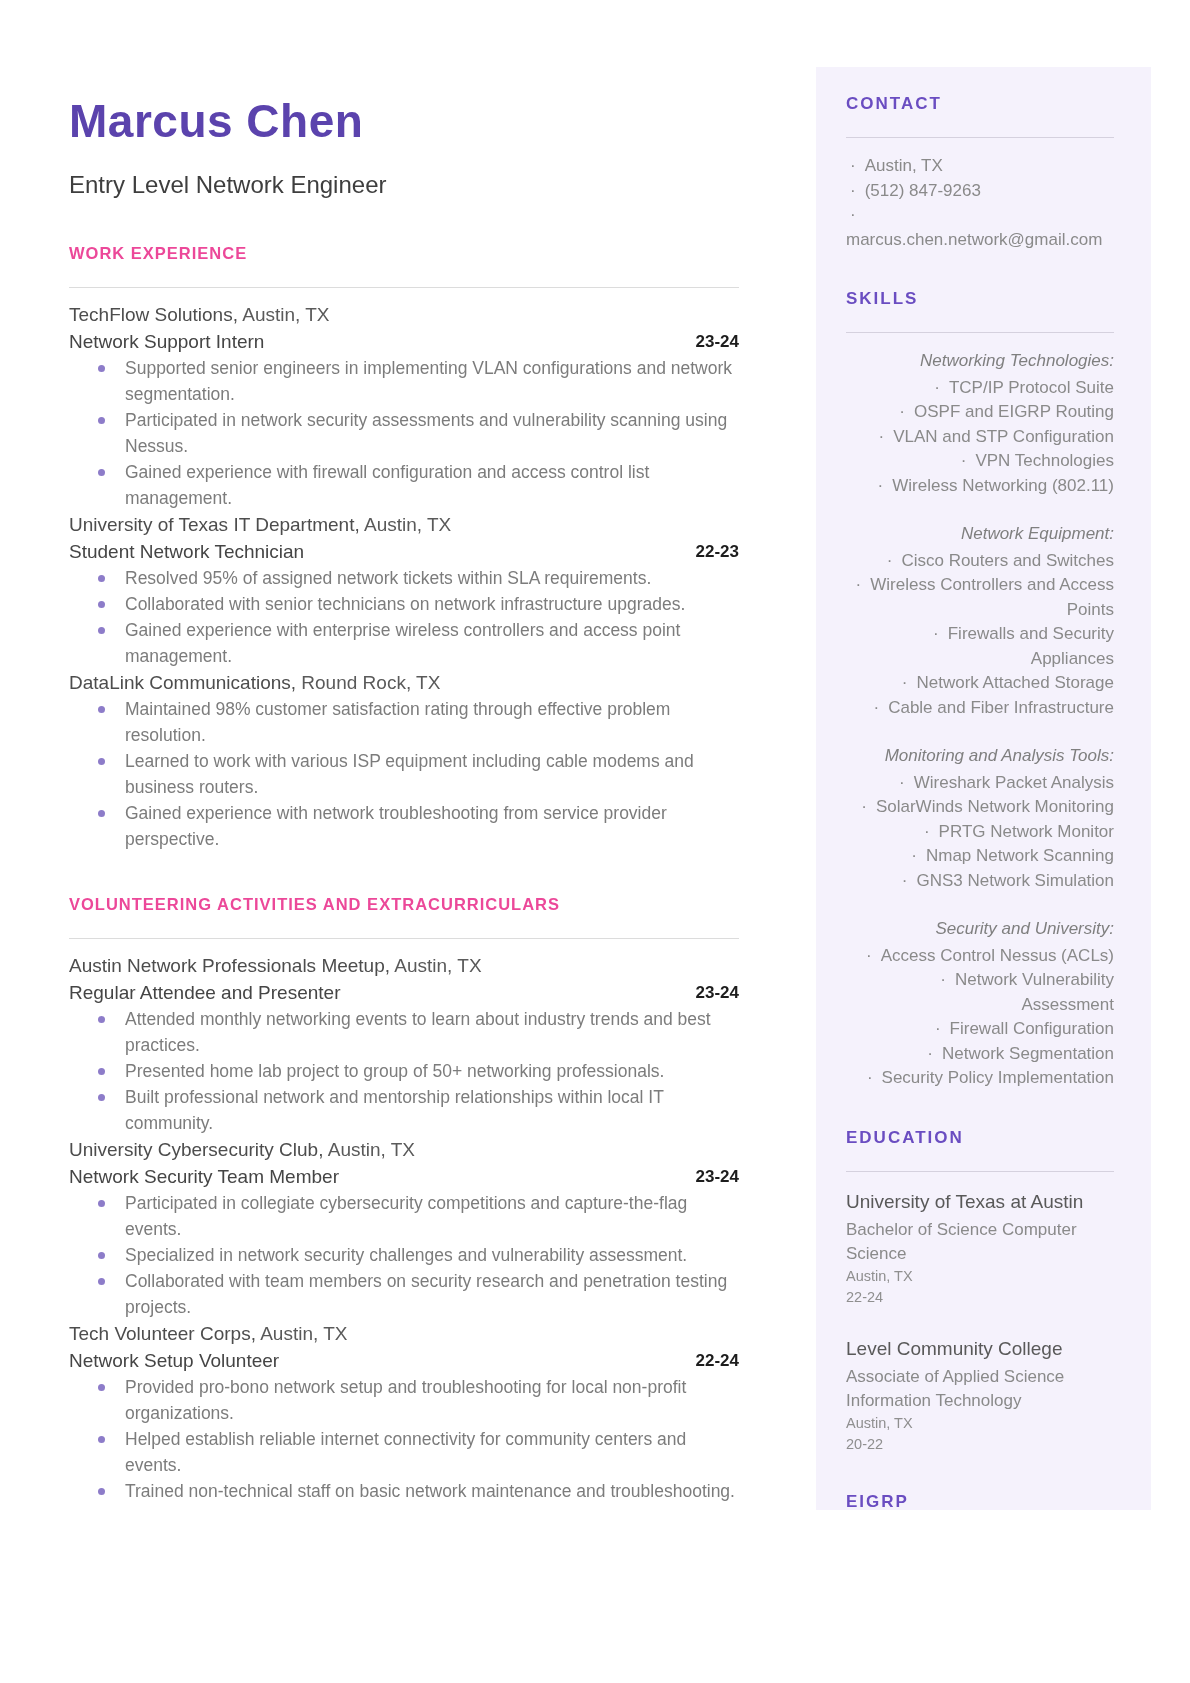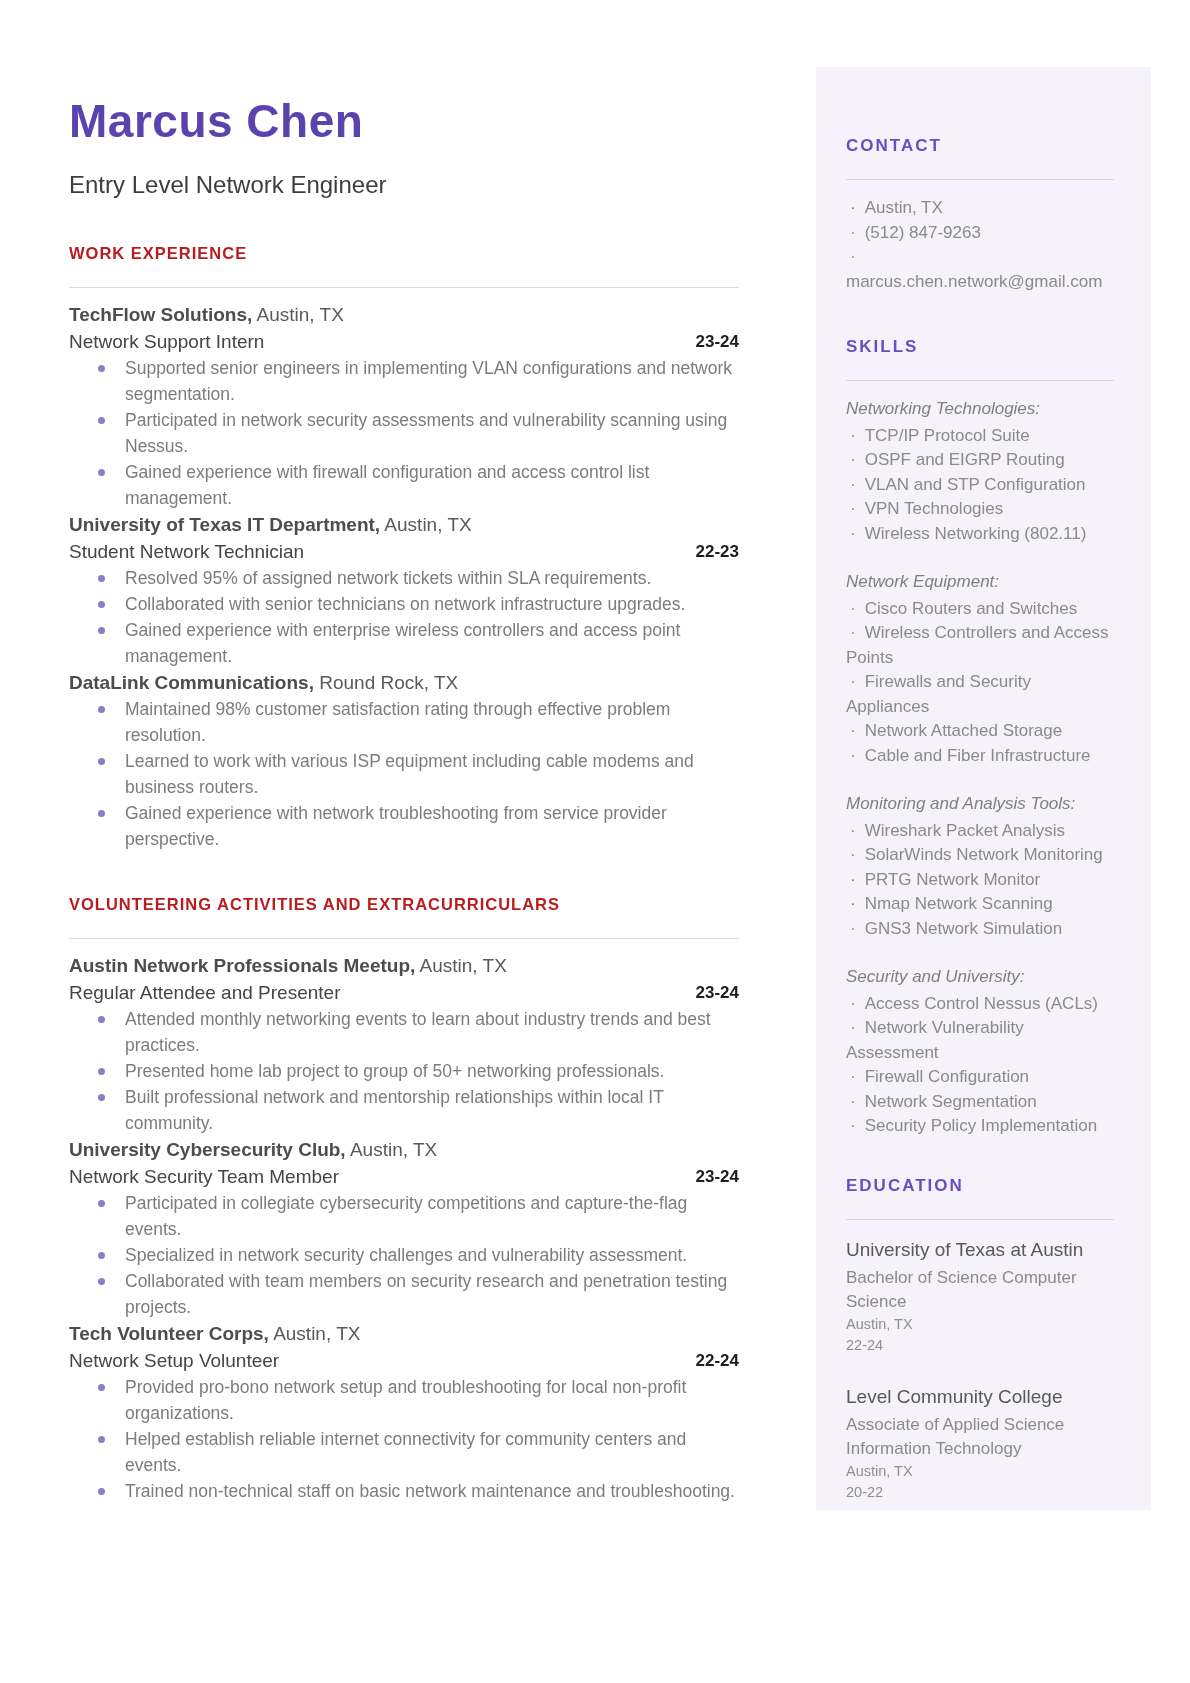--- a/index.html
+++ b/index.html
@@ -8,40 +8,40 @@
   #page { position:relative; width:1190px; height:1510px; background:#ffffff; overflow:hidden; }
 
   
   #sidebar-bg { position:absolute; left:816px; top:67px; width:335px; height:1515px; background:#f5f2fc; }
 
   
   #main { position:absolute; left:69px; top:95px; width:670px; }
   .name { font-size:46px; font-weight:700; color:#5b43ad; letter-spacing:0.5px; line-height:52px; }
   .subtitle { margin-top:22px; font-size:24px; color:#3e3e3e; line-height:32px; }
   .section { margin-top:42px; }
-  .section-title { font-size:16.5px; font-weight:700; color:#b91c1c; letter-spacing:1px; line-height:20px; }
+  .section-title { font-size:16.5px; font-weight:700; color:#ec4899; letter-spacing:1px; line-height:20px; }
   .rule { border:none; border-top:1px solid #dcdcdc; margin:24px 0 13px 0; }
   .entry-head { font-size:19px; line-height:27px; color:#5a5a5a; }
-  .company { font-weight:700; color:#4d4d4d; }
+  .company { font-weight:400; color:#4d4d4d; }
   .entry-sub { display:flex; justify-content:space-between; align-items:flex-start; font-size:19px; line-height:27px; }
   .role { color:#454545; }
   .dates { font-size:17px; font-weight:600; color:#1d1d1d; }
   ul.bullets { list-style:none; }
   .bullets li { position:relative; padding-left:56px; font-size:17.5px; line-height:26px; color:#7c7c7c; }
   .bullets li::before { content:""; position:absolute; left:29px; top:10px; width:7px; height:7px; border-radius:50%; background:#8d7cc9; }
 
   
   #sidebar { position:absolute; left:846px; top:93px; width:268px; }
-  .side-section { margin-bottom:36px;margin-top:42px; }
+  .side-section { margin-bottom:36px; }
   .side-title { font-size:17px; font-weight:700; color:#6a4dc1; letter-spacing:2px; line-height:22px; }
   .side-rule { border:none; border-top:1px solid #d5d1de; margin:22px 0 16px 0; }
   .side-item { font-size:17px; line-height:24.5px; color:#8a8a8a; }
   .side-dot { display:inline-block; padding-left:4px; margin-right:9px; color:#8a8a8a; }
   .own-line { display:inline-block; width:100%; }
-  .skill-group { margin-bottom:24px; }
+  .skill-group { margin-bottom:24px;text-align:right; }
   .skill-label { font-style:italic; font-size:17px; line-height:24.5px; color:#7f7f7f; margin-bottom:2px; }
   .edu-block { margin-bottom:27px; }
   .edu-name { font-size:19px; color:#595959; line-height:27px; margin-bottom:3px; }
   .edu-degree { font-size:17px; color:#8a8a8a; line-height:24px; }
   .edu-meta { font-size:14.5px; color:#8f8f8f; line-height:21px; }
   .mt-edu { margin-top:8px; }
 </style>
 </head>
 <body>
 

